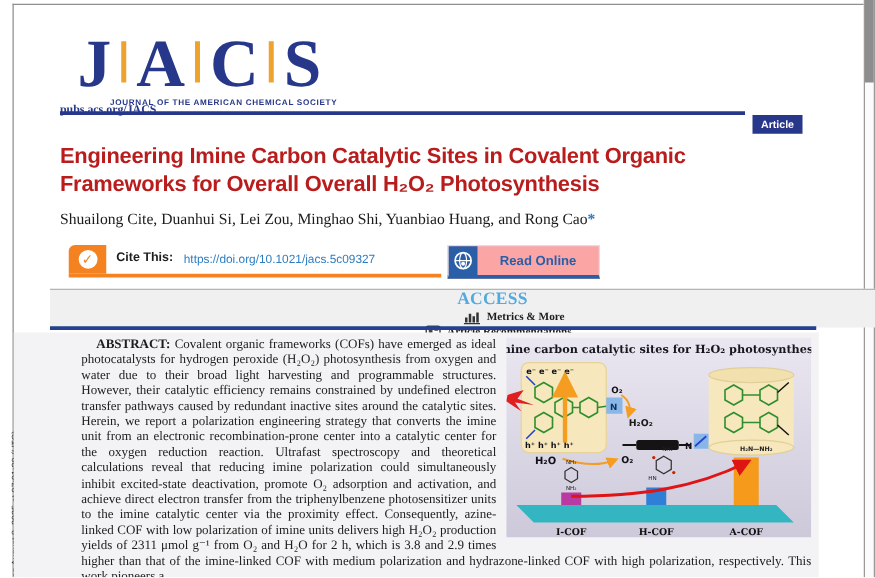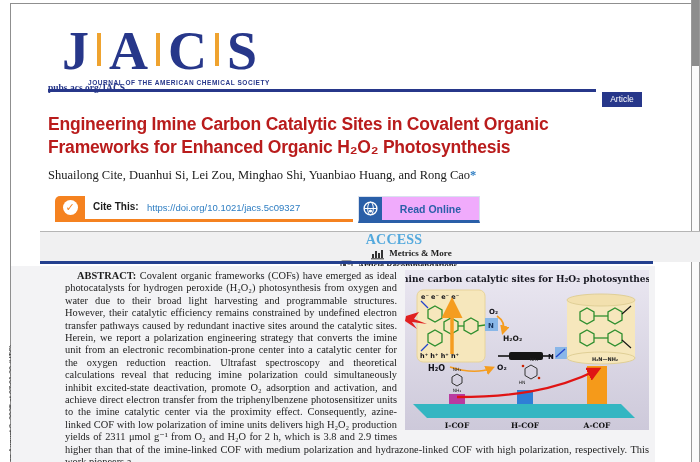--- a/index.html
+++ b/index.html
@@ -13,40 +13,40 @@
   .scroll-thumb{position:absolute;left:0;top:0;width:7px;height:66px;background:#8d8d8d;}
   
   .logo{position:absolute;left:62px;top:26px;display:flex;align-items:flex-start;}
   .logo-letter{font-family:"Liberation Serif","DejaVu Serif",serif;font-weight:bold;color:#27378a;
                font-size:54px;line-height:50px;}
   .logo-bar{width:4px;height:33px;background:#efa32f;margin:7px 8px 0 8px;}
   .logo-tagline{position:absolute;left:88px;top:79px;font-family:"Liberation Sans","DejaVu Sans",sans-serif;
                 font-weight:bold;font-size:6.5px;letter-spacing:0.55px;color:#27378a;}
   .masthead-rule{position:absolute;left:48px;top:89px;width:548px;height:2.5px;background:#27378a;}
   .article-badge{position:absolute;left:602px;top:92px;width:40px;height:15px;background:#27378a;color:#fff;
-                 font-family:"Liberation Sans","DejaVu Sans",sans-serif;font-size:8.5px;font-weight:normal;
+                 font-family:"Liberation Sans","DejaVu Sans",sans-serif;font-size:8.5px;font-weight:bold;
                  text-align:center;line-height:15px;}
   .site-link{position:absolute;left:48px;top:83px;font-family:Liberation Serif, serif;
              font-weight:bold;font-size:9.5px;color:#27378a;}
   
   .title{position:absolute;left:48px;top:113px;width:580px;font-family:"Liberation Sans","DejaVu Sans",sans-serif;
          font-weight:bold;font-size:17.5px;line-height:22.5px;color:#b91c1c;letter-spacing:-0.2px;}
   .authors{position:absolute;left:48px;top:168px;font-size:12.5px;color:#1a1a1a;}
   .corr-mark{color:#2d7dc2;font-weight:bold;}
   
   .cite-box{position:absolute;left:55px;top:196px;width:298px;height:23px;border-bottom:3px solid #f58220;}
   .cite-icon{position:absolute;left:0;top:0;width:30px;height:23px;background:#f58220;border-radius:5px 0 0 0;
              display:flex;align-items:center;justify-content:center;}
   .cite-check{width:15px;height:15px;border-radius:50%;background:#fff;color:#f58220;font-family:"DejaVu Sans",sans-serif;
               font-size:11px;font-weight:bold;line-height:15px;text-align:center;}
   .cite-label{position:absolute;left:38px;top:5px;font-family:"Liberation Sans","DejaVu Sans",sans-serif;
               font-weight:bold;font-size:10px;color:#1d1d1d;text-align:right;}
   .cite-doi{position:absolute;left:92px;top:6px;font-family:"Liberation Sans","DejaVu Sans",sans-serif;
             font-size:9.5px;color:#2d7dc2;}
-  .read-box{position:absolute;left:358px;top:196px;width:120px;height:23px;background:#f0abfc;
+  .read-box{position:absolute;left:358px;top:196px;width:120px;height:23px;background:#fca5a5;
             border:1px solid #d9e1ee;border-bottom:3px solid #2a5fa8;display:flex;align-items:center;}
   .read-icon{width:23px;height:23px;background:#2a5fa8;display:flex;align-items:center;justify-content:center;}
   .read-label{flex:1;text-align:center;font-family:"Liberation Sans","DejaVu Sans",sans-serif;
               font-weight:bold;font-size:10.5px;color:#2a5fa8;}
   
   .nav-strip{position:absolute;left:40px;top:231px;width:693px;height:30px;background:#f0f0f1;
              border-top:1px solid #b5b5b5;display:flex;align-items:center;
              font-family:Liberation Serif, serif;flex-direction:column;}
   .nav-rule{position:absolute;left:40px;top:261px;width:613px;height:3px;background:#24408e;}
   .access-label{margin-left:15px;font-size:14px;font-weight:bold;color:#54a9dd;letter-spacing:0.2px;}
@@ -93,21 +93,21 @@
     <span class="logo-bar"></span>
     <span class="logo-letter">S</span>
   </div>
   <div class="logo-tagline">JOURNAL OF THE AMERICAN CHEMICAL SOCIETY</div>
   <div class="masthead-rule"></div>
   <div class="site-link">pubs.acs.org/JACS</div>
   <div class="article-badge">Article</div>
 
   <div class="title">
     <div>Engineering Imine Carbon Catalytic Sites in Covalent Organic</div>
-    <div>Frameworks for Enhanced Organic H₂O₂ Photosynthesis</div>
+    <div>Frameworks for Overall Overall H₂O₂ Photosynthesis</div>
   </div>
   <div class="authors"><span>Shuailong Cite, Duanhui Si, Lei Zou, Minghao Shi, Yuanbiao Huang, and Rong Cao</span><span class="corr-mark">*</span></div>
 
   <div class="cite-box">
     <div class="cite-icon">
       <span class="cite-check">✓</span>
     </div>
     <span class="cite-label">Cite This:</span>
     <span class="cite-doi">https://doi.org/10.1021/jacs.5c09327</span>
   </div>

